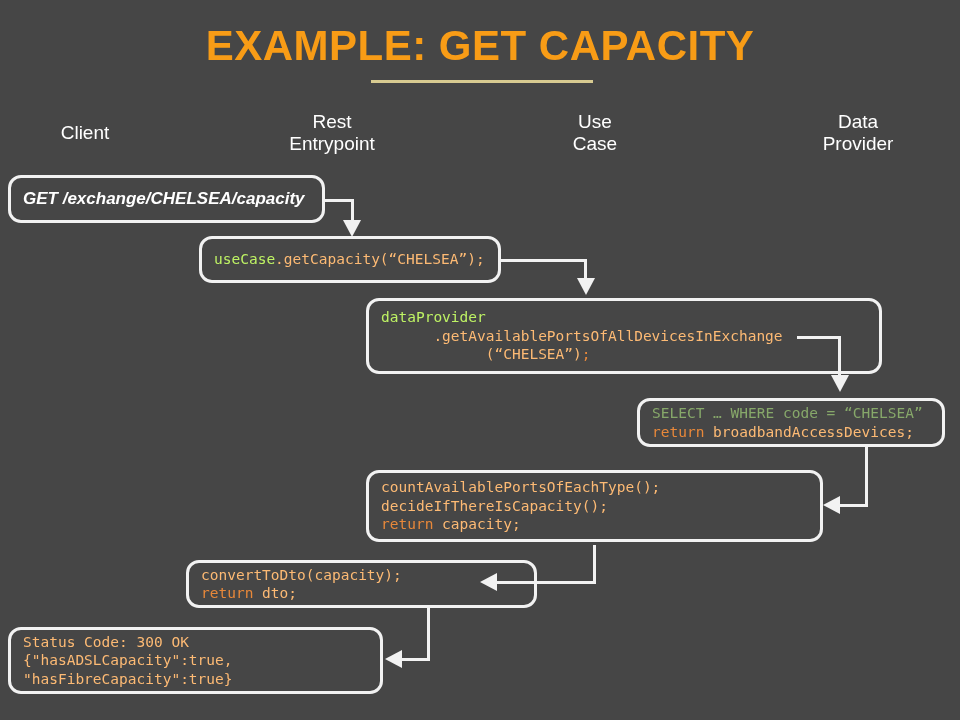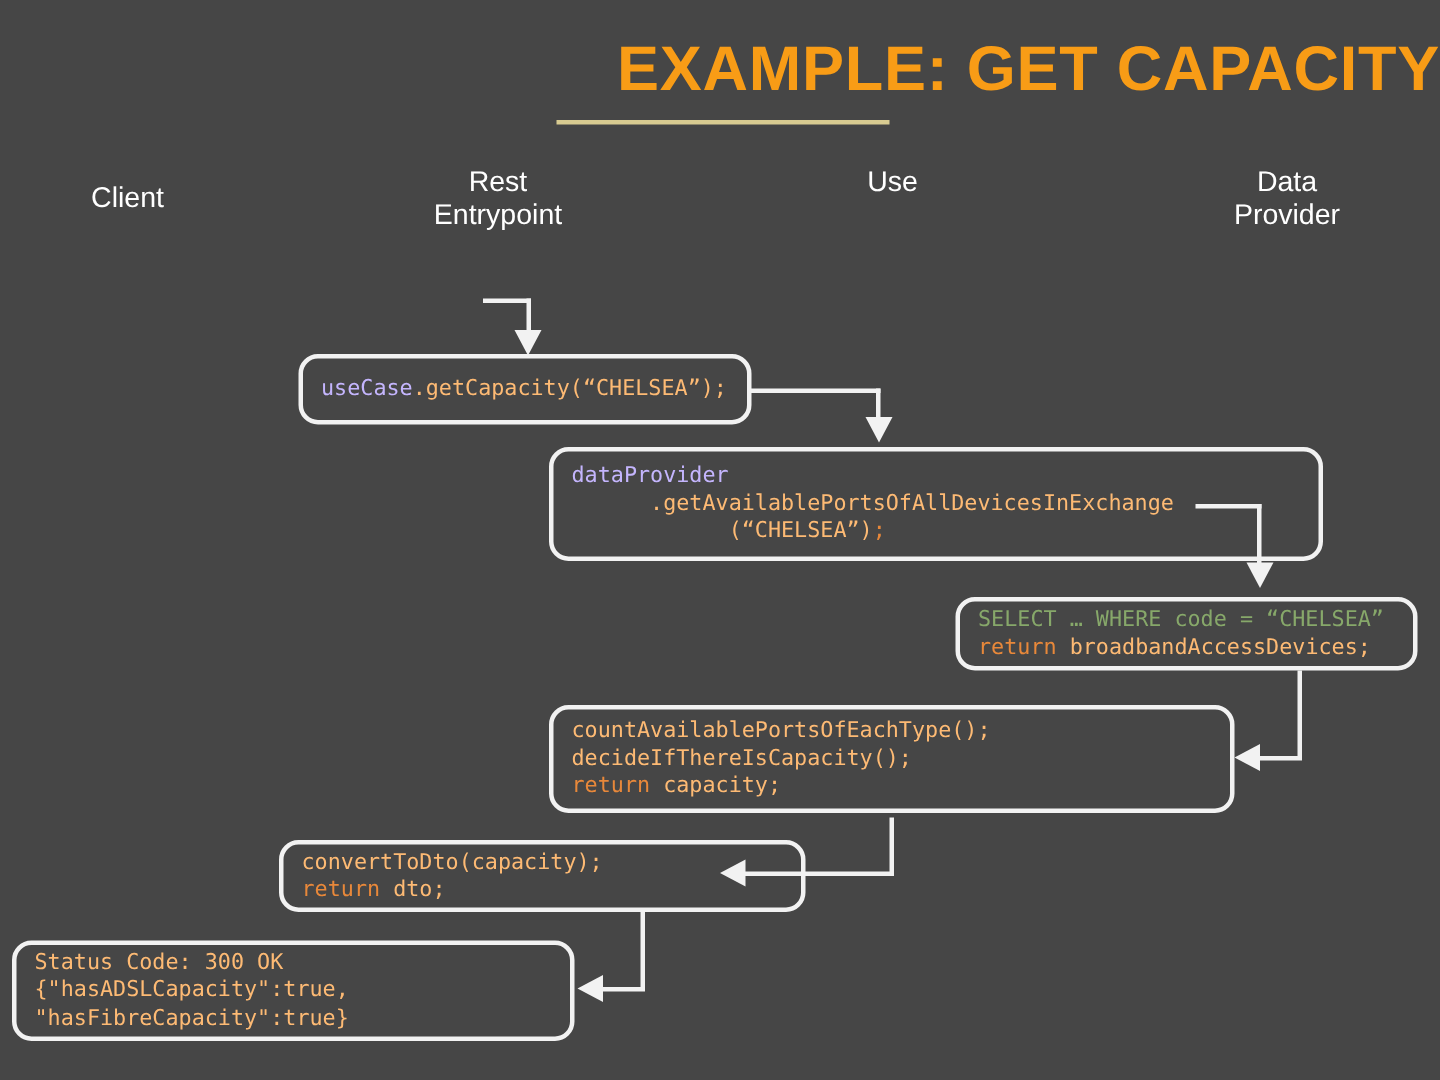--- a/index.html
+++ b/index.html
@@ -18,21 +18,21 @@
     width: 960px;
     height: 720px;
   }
 
   
   #title {
     position: absolute;
     top: 22px;
     left: 0;
     width: 960px;
-    text-align: right;
+    text-align: center;
     font-family: "Liberation Sans", sans-serif;
     font-weight: bold;
     font-size: 42px;
     letter-spacing: 0.5px;
     color: #f89c16;
   }
   #title-rule {
     position: absolute;
     top: 80px;
     left: 371px;
@@ -74,21 +74,21 @@
     white-space: pre;
   }
   .http {
     font-family: "Liberation Sans", sans-serif;
     font-style: italic;
     font-weight: bold;
     font-size: 17px;
     color: #ffffff;
     white-space: pre;
   }
-  .tok-obj   { color: #c4b5fd; }
+  .tok-obj   { color: #bef264; }
   .tok-kw    { color: #e8883a; }
   .tok-sql   { color: #87a86a; }
   .tok-plain { color: #fdba74; }
 
   
   .conn {
     position: absolute;
     background: #f2f2f2;
     z-index: 1;
   }
@@ -124,20 +124,21 @@
     <div>Client</div>
   </div>
 
   <div class="col-head" style="left:262px; top:111px; width:140px;">
     <div>Rest</div>
     <div>Entrypoint</div>
   </div>
 
   <div class="col-head" style="left:525px; top:111px; width:140px;">
     <div>Use</div>
+    <div>Case</div>
   </div>
 
   <div class="col-head" style="left:788px; top:111px; width:140px;">
     <div>Data</div>
     <div>Provider</div>
   </div>
 
   <div class="conn h" style="left:322px; top:199px; width:32px;"></div>
   <div class="conn v" style="left:351px; top:199px; height:25px;"></div>
   <div class="arrow arrow-down" style="left:343px; top:220px;"></div>
@@ -155,20 +156,25 @@
   <div class="arrow arrow-left" style="left:823px; top:496px;"></div>
 
   <div class="conn v" style="left:593px; top:545px; height:38px;"></div>
   <div class="conn h" style="left:495px; top:581px; width:101px;"></div>
   <div class="arrow arrow-left" style="left:480px; top:573px;"></div>
 
   <div class="conn v" style="left:427px; top:608px; height:52px;"></div>
   <div class="conn h" style="left:400px; top:658px; width:30px;"></div>
   <div class="arrow arrow-left" style="left:385px; top:650px;"></div>
 
+  <div class="box" style="left:8px; top:175px; width:317px; height:48px;">
+    <div class="box-inner">
+      <div class="http">GET /exchange/CHELSEA/capacity</div>
+    </div>
+  </div>
 
   <div class="box" style="left:199px; top:236px; width:302px; height:47px;">
     <div class="box-inner">
       <div class="code"><span class="tok-obj">useCase</span><span class="tok-plain">.getCapacity(“CHELSEA”);</span></div>
     </div>
   </div>
 
   <div class="box" style="left:366px; top:298px; width:516px; height:76px;">
     <div class="box-inner">
       <div class="code"><span class="tok-obj">dataProvider</span><br><span class="tok-plain">      .getAvailablePortsOfAllDevicesInExchange</span><br><span class="tok-plain">            (“CHELSEA”)</span><span class="tok-kw">;</span></div>

